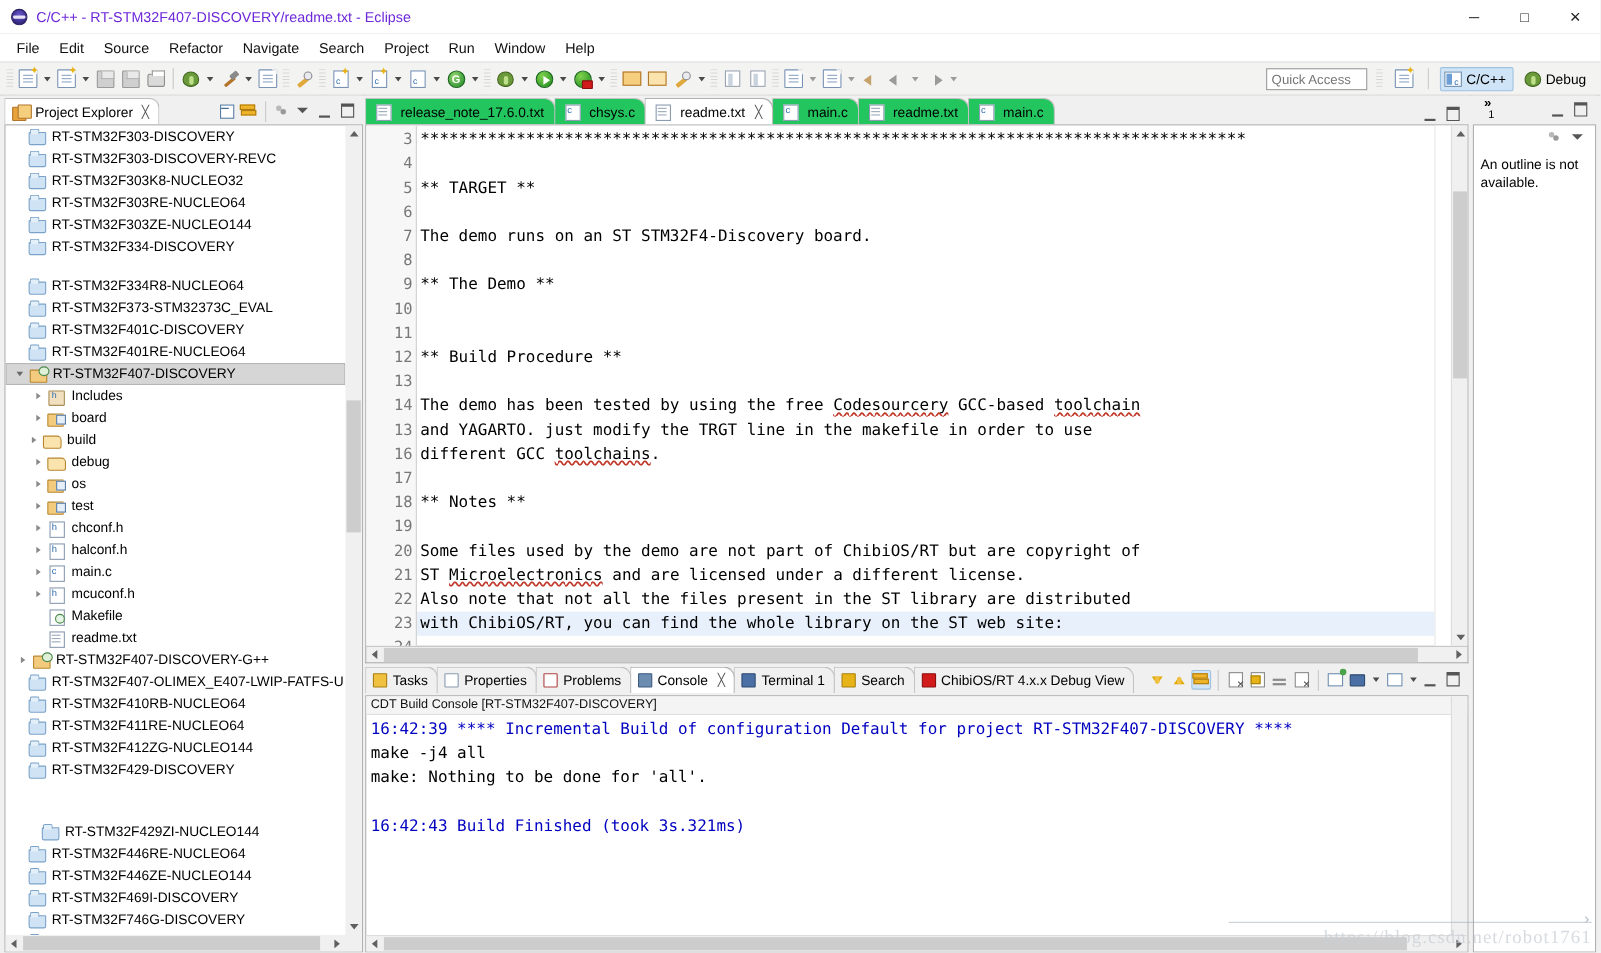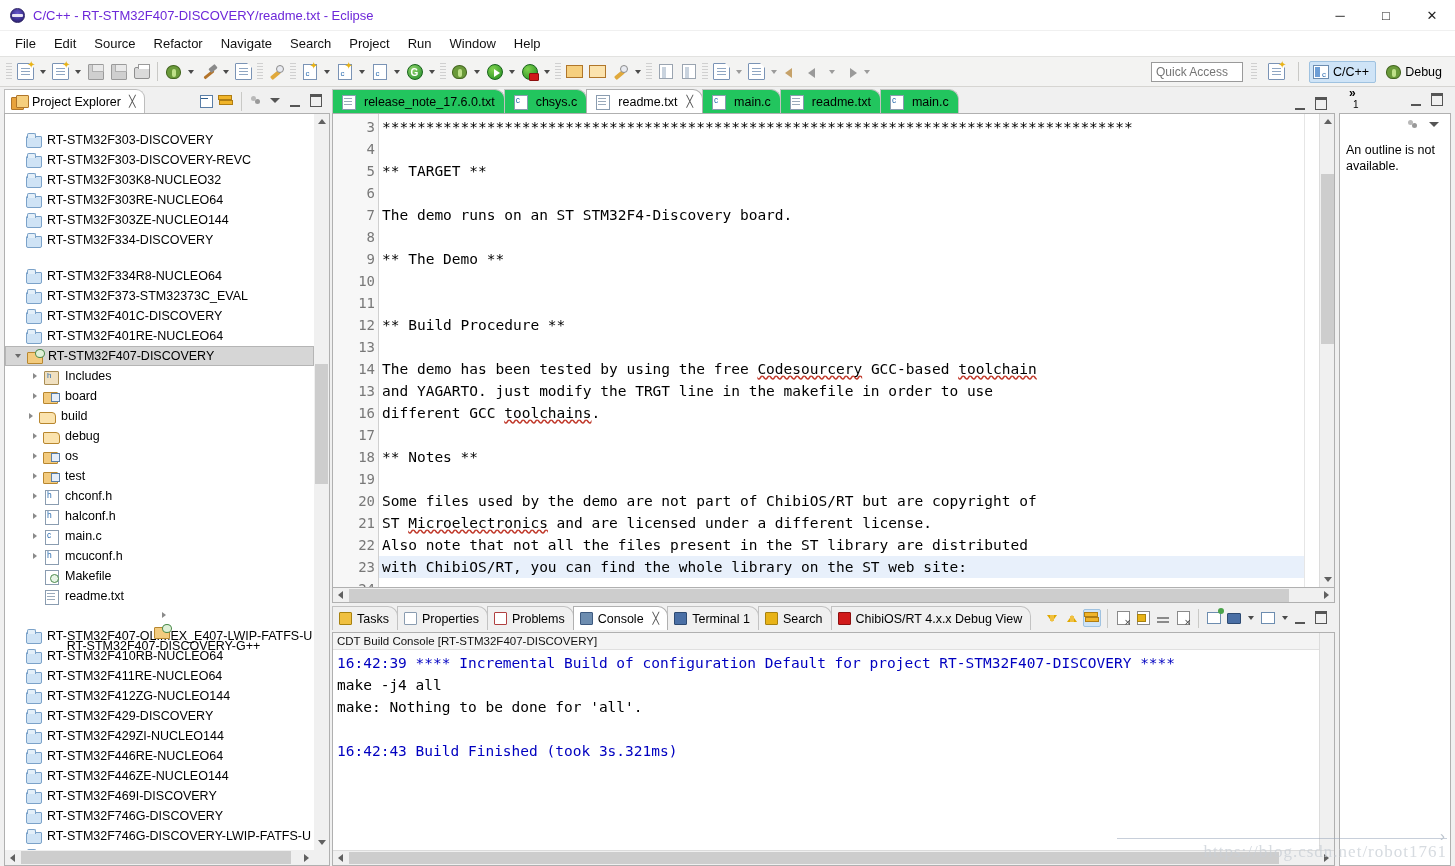--- a/index.html
+++ b/index.html
@@ -469,21 +469,21 @@
           <div class="tool-ico">
               <span class="ti-min"></span>
             </div>
           <div class="tool-ico">
               <span class="ti-max"></span>
             </div>
         </div>
       </div>
       <div class="tree-box">
         <div class="tree-scroll" id="tree-list">
-            <div class="tree-row" style="padding-left: 4px; margin-top: 16px;">
+            <div class="tree-row" style="padding-left: 4px;">
               <span class="twisty"></span>
               <span class="tree-ico ic-folder-plain"></span>
               <span>RT-STM32F303-DISCOVERY</span>
             </div>
             <div class="tree-row" style="padding-left: 4px;">
               <span class="twisty"></span>
               <span class="tree-ico ic-folder-plain"></span>
               <span>RT-STM32F303-DISCOVERY-REVC</span>
             </div>
             <div class="tree-row" style="padding-left: 4px;">
@@ -584,21 +584,21 @@
             <div class="tree-row" style="padding-left: 22px;">
               <span class="twisty"></span>
               <span class="tree-ico ic-make"></span>
               <span>Makefile</span>
             </div>
             <div class="tree-row" style="padding-left: 22px;">
               <span class="twisty"></span>
               <span class="tree-ico ic-txt"></span>
               <span>readme.txt</span>
             </div>
-            <div class="tree-row" style="padding-left: 8px; flex-direction: column;">
+            <div class="tree-row" style="padding-left: 8px;">
               <span class="twisty collapsed"></span>
               <span class="tree-ico ic-project"></span>
               <span>RT-STM32F407-DISCOVERY-G++</span>
             </div>
             <div class="tree-row" style="padding-left: 4px;">
               <span class="twisty"></span>
               <span class="tree-ico ic-folder-plain"></span>
               <span>RT-STM32F407-OLIMEX_E407-LWIP-FATFS-U</span>
             </div>
             <div class="tree-row" style="padding-left: 4px;">
@@ -614,21 +614,21 @@
             <div class="tree-row" style="padding-left: 4px;">
               <span class="twisty"></span>
               <span class="tree-ico ic-folder-plain"></span>
               <span>RT-STM32F412ZG-NUCLEO144</span>
             </div>
             <div class="tree-row" style="padding-left: 4px;">
               <span class="twisty"></span>
               <span class="tree-ico ic-folder-plain"></span>
               <span>RT-STM32F429-DISCOVERY</span>
             </div>
-            <div class="tree-row" style="padding-left: 4px;">
+            <div class="tree-row" style="padding-left: 16px; margin-top: 36px;">
               <span class="twisty"></span>
               <span class="tree-ico ic-folder-plain"></span>
               <span>RT-STM32F429ZI-NUCLEO144</span>
             </div>
             <div class="tree-row" style="padding-left: 4px;">
               <span class="twisty"></span>
               <span class="tree-ico ic-folder-plain"></span>
               <span>RT-STM32F446RE-NUCLEO64</span>
             </div>
             <div class="tree-row" style="padding-left: 4px;">

